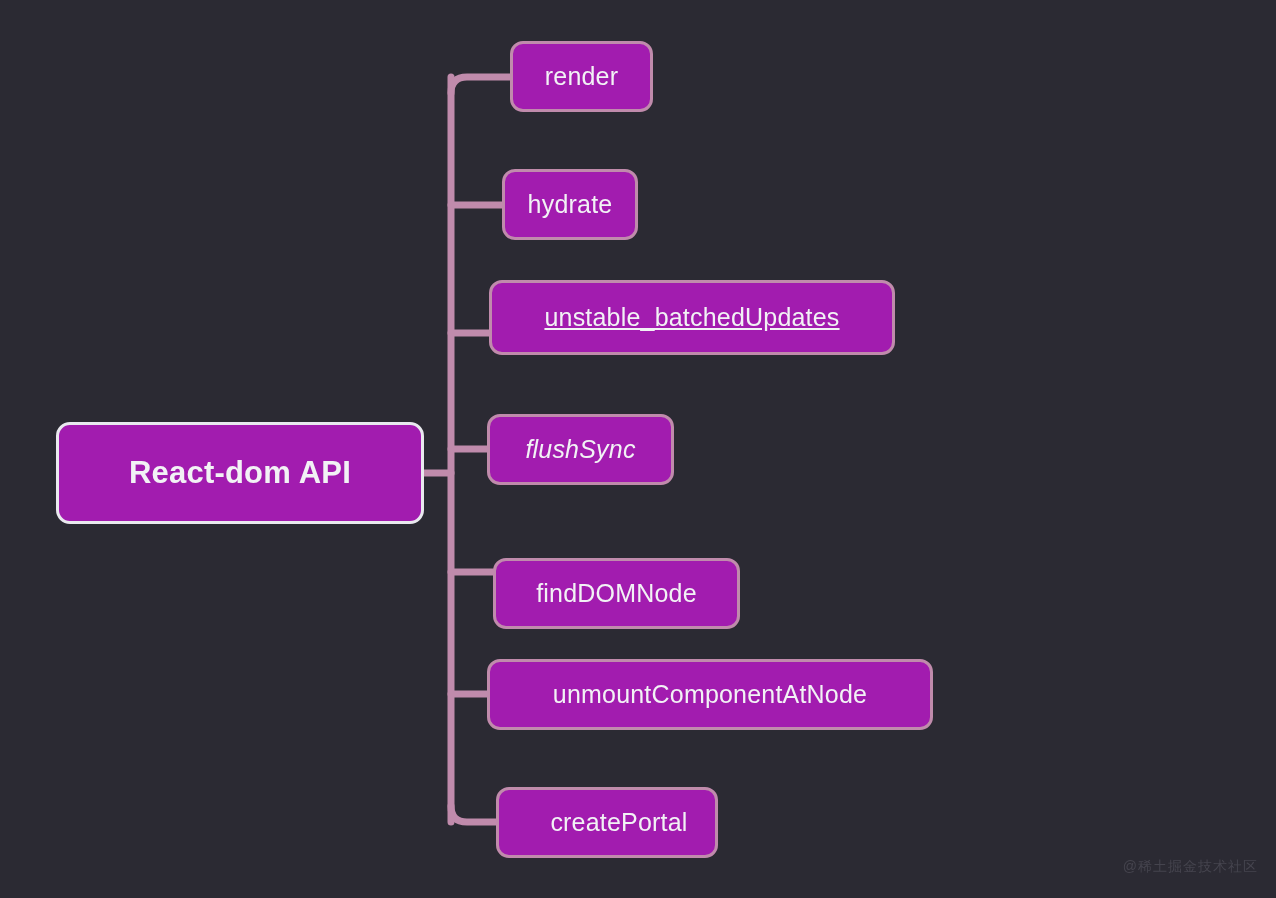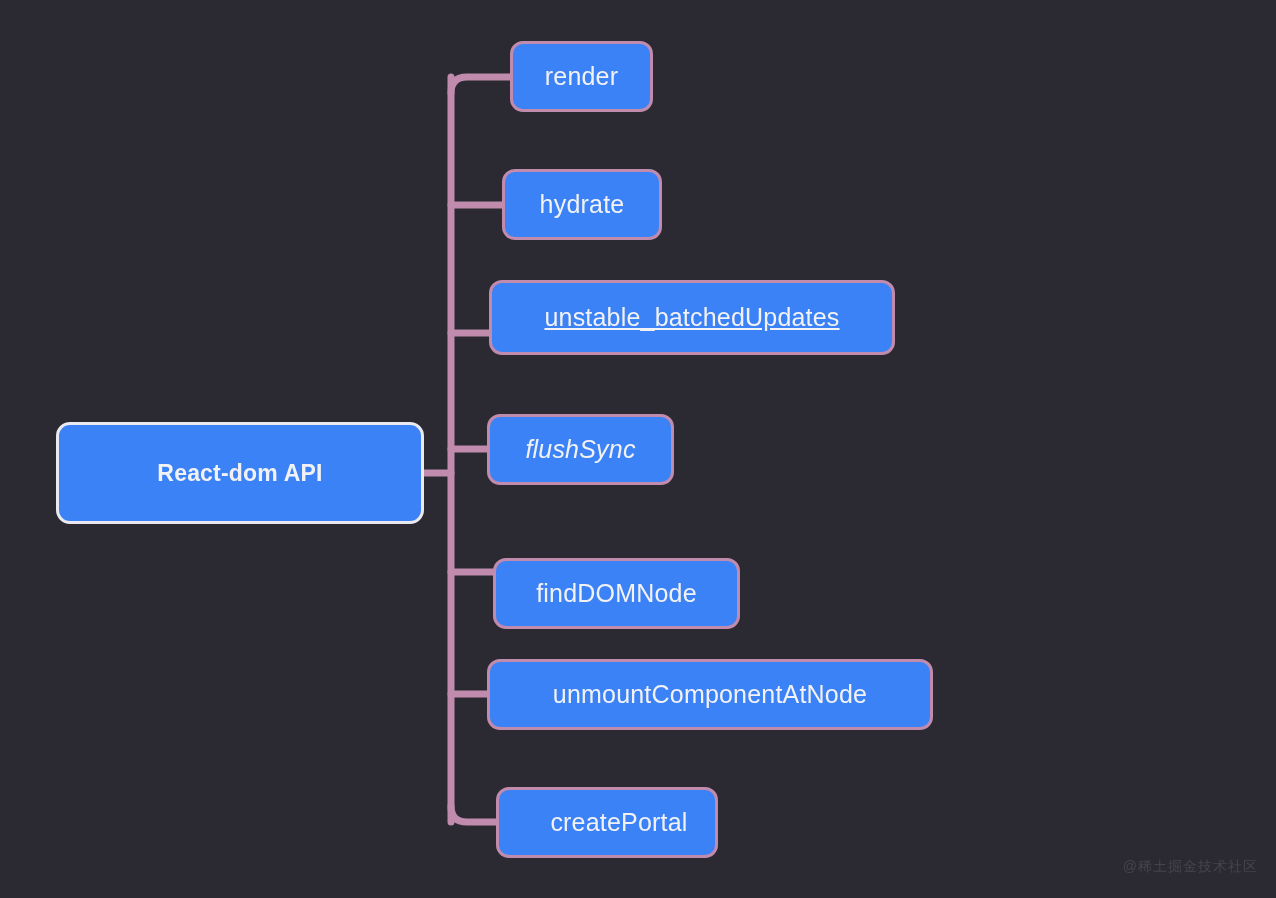--- a/index.html
+++ b/index.html
@@ -24,29 +24,29 @@
     width: 1276px;
     height: 898px;
     pointer-events: none;
   }
   .node {
     position: absolute;
     box-sizing: border-box;
     display: flex;
     align-items: center;
     justify-content: center;
-    background: #3b82f6;
+    background: #a21caf;
     color: #f2f2f5;
     white-space: nowrap;
     letter-spacing: 0.2px;
   }
   .node.root {
     border: 3px solid #e9e9ef;
     border-radius: 14px;
-    font-size: 23px;
+    font-size: 31px;
     font-weight: 700;
     padding: 0 26px;
     box-shadow: 0 0 0 0 rgba(0,0,0,0);
   }
   .node.child {
     border: 3px solid #c08bac;
     border-radius: 13px;
     font-size: 25px;
     font-weight: 400;
     padding: 0 24px;
@@ -79,21 +79,21 @@
     </svg>
 
   <div class="node root" style="left: 56px; top: 422px; width: 368px; height: 102px;">
     <span>React-dom API</span>
   </div>
 
   <div id="children-layer">
       <div class="node child" style="left: 510px; top: 41px; width: 143px; height: 71px;">
         <span>render</span>
       </div>
-      <div class="node child" style="left: 502px; top: 169px; width: 160px; height: 71px;">
+      <div class="node child" style="left: 502px; top: 169px; width: 136px; height: 71px;">
         <span>hydrate</span>
       </div>
       <div class="node child" style="left: 489px; top: 280px; width: 406px; height: 75px; text-decoration: underline;">
         <span>unstable_batchedUpdates</span>
       </div>
       <div class="node child" style="left: 487px; top: 414px; width: 187px; height: 71px; font-style: italic;">
         <span>flushSync</span>
       </div>
       <div class="node child" style="left: 493px; top: 558px; width: 247px; height: 71px;">
         <span>findDOMNode</span>

